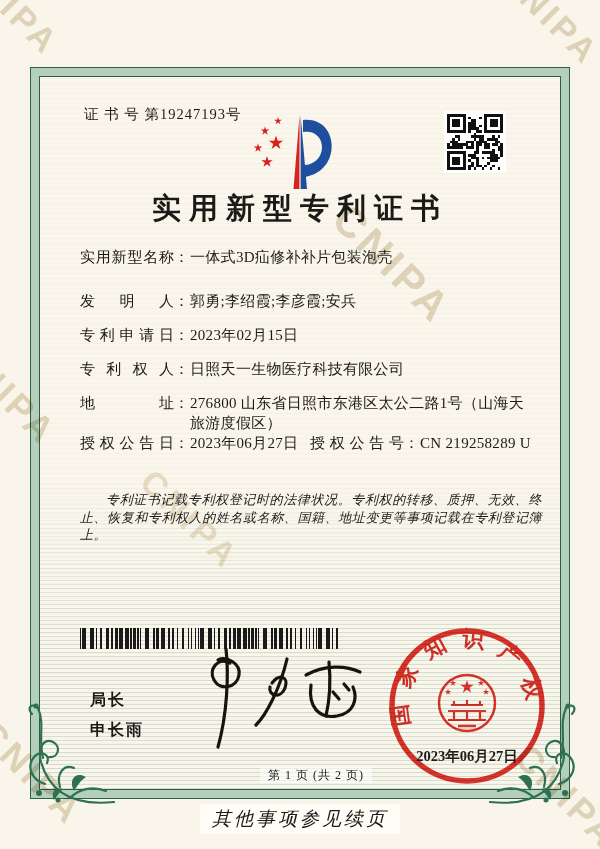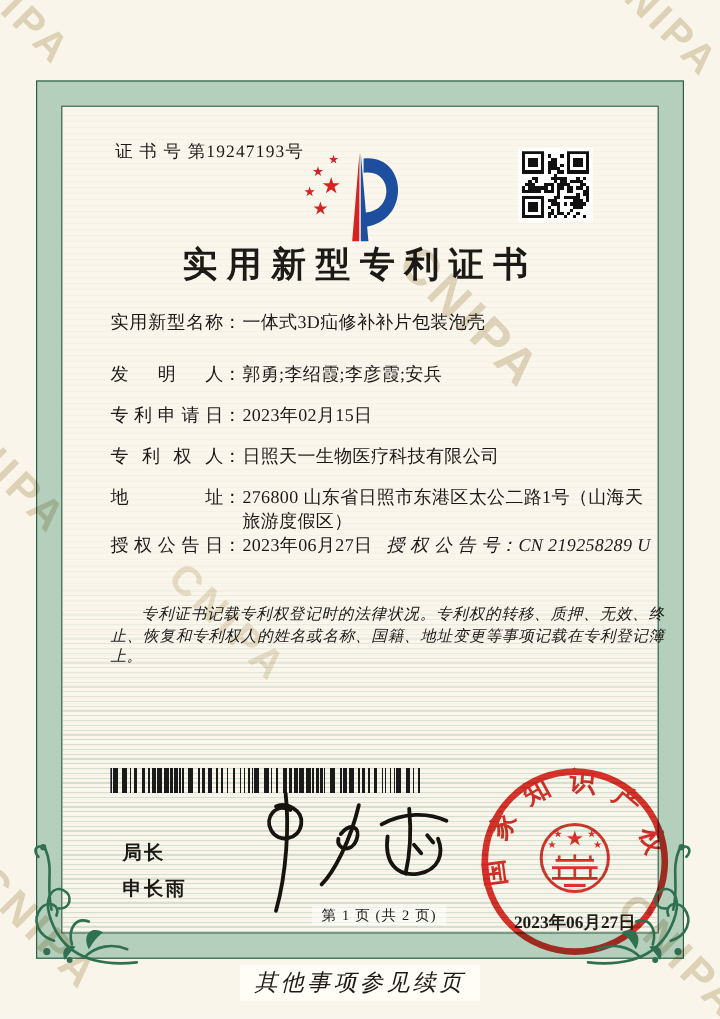--- a/index.html
+++ b/index.html
@@ -20,21 +20,21 @@
   .wm2{left:488px;top:-4px;font-size:34px;}
   .wm3{left:318px;top:240px;font-size:42px;}
   .wm4{left:-60px;top:372px;font-size:36px;}
   .wm5{left:128px;top:500px;font-size:34px;color:#eae3d2;}
   .wm6{left:-34px;top:752px;font-size:36px;}
   .wm7{left:502px;top:776px;font-size:36px;}
   
   .frame{
     position:absolute;left:30px;top:67px;width:540px;height:732px;
     box-sizing:border-box;border:1px solid #2d5f45;background:#b5cfbd;
-    padding:20px;z-index:1;
+    padding:8px;z-index:1;
   }
   .frame-inner{
     position:relative;width:100%;height:100%;box-sizing:border-box;
     border:1px solid #2d5f45;background:#fbf6ec;
     background-image:repeating-linear-gradient(0deg,rgba(160,190,170,0.08) 0 1px,transparent 1px 5px);
   }
   .guilloche{
     position:absolute;left:0;right:0;bottom:0;height:320px;
     background:repeating-linear-gradient(0deg,rgba(120,168,140,0.30) 0 1px,transparent 1px 4px);
     -webkit-mask-image:linear-gradient(to bottom,transparent,#000 55%);
@@ -52,21 +52,21 @@
   
   .fields{position:absolute;left:40px;top:170px;width:464px;font-size:15px;}
   .row{line-height:20px;margin-bottom:14px;white-space:nowrap;}
   .row.first{margin-bottom:24px;}
   .row.addr{margin-bottom:0;white-space:normal;}
   .lbl{display:inline-block;width:94px;text-align:justify;text-align-last:justify;-moz-text-align-last:justify;vertical-align:top;}
   .colon{display:inline-block;width:16px;vertical-align:top;}
   .val{letter-spacing:0.3px;}
   .val-wrap{display:inline-block;width:336px;vertical-align:top;letter-spacing:0.3px;}
   .pair{display:inline-block;}
-  .pair2{margin-left:8px;font-style:italic;}
+  .pair2{margin-left:8px;}
   
   .body-text{
     position:absolute;left:40px;top:414px;width:462px;
     font-size:13px;line-height:17.5px;text-align:justify;
     font-style:italic;letter-spacing:0.5px;
   }
   .body-text p{margin:0;text-indent:2em;}
   
   .barcode{position:absolute;left:40px;top:551px;line-height:0;}
   .director{position:absolute;left:50px;top:608px;font-family:"Liberation Sans","DejaVu Sans",sans-serif;font-weight:bold;font-size:16px;letter-spacing:2px;line-height:30px;}

